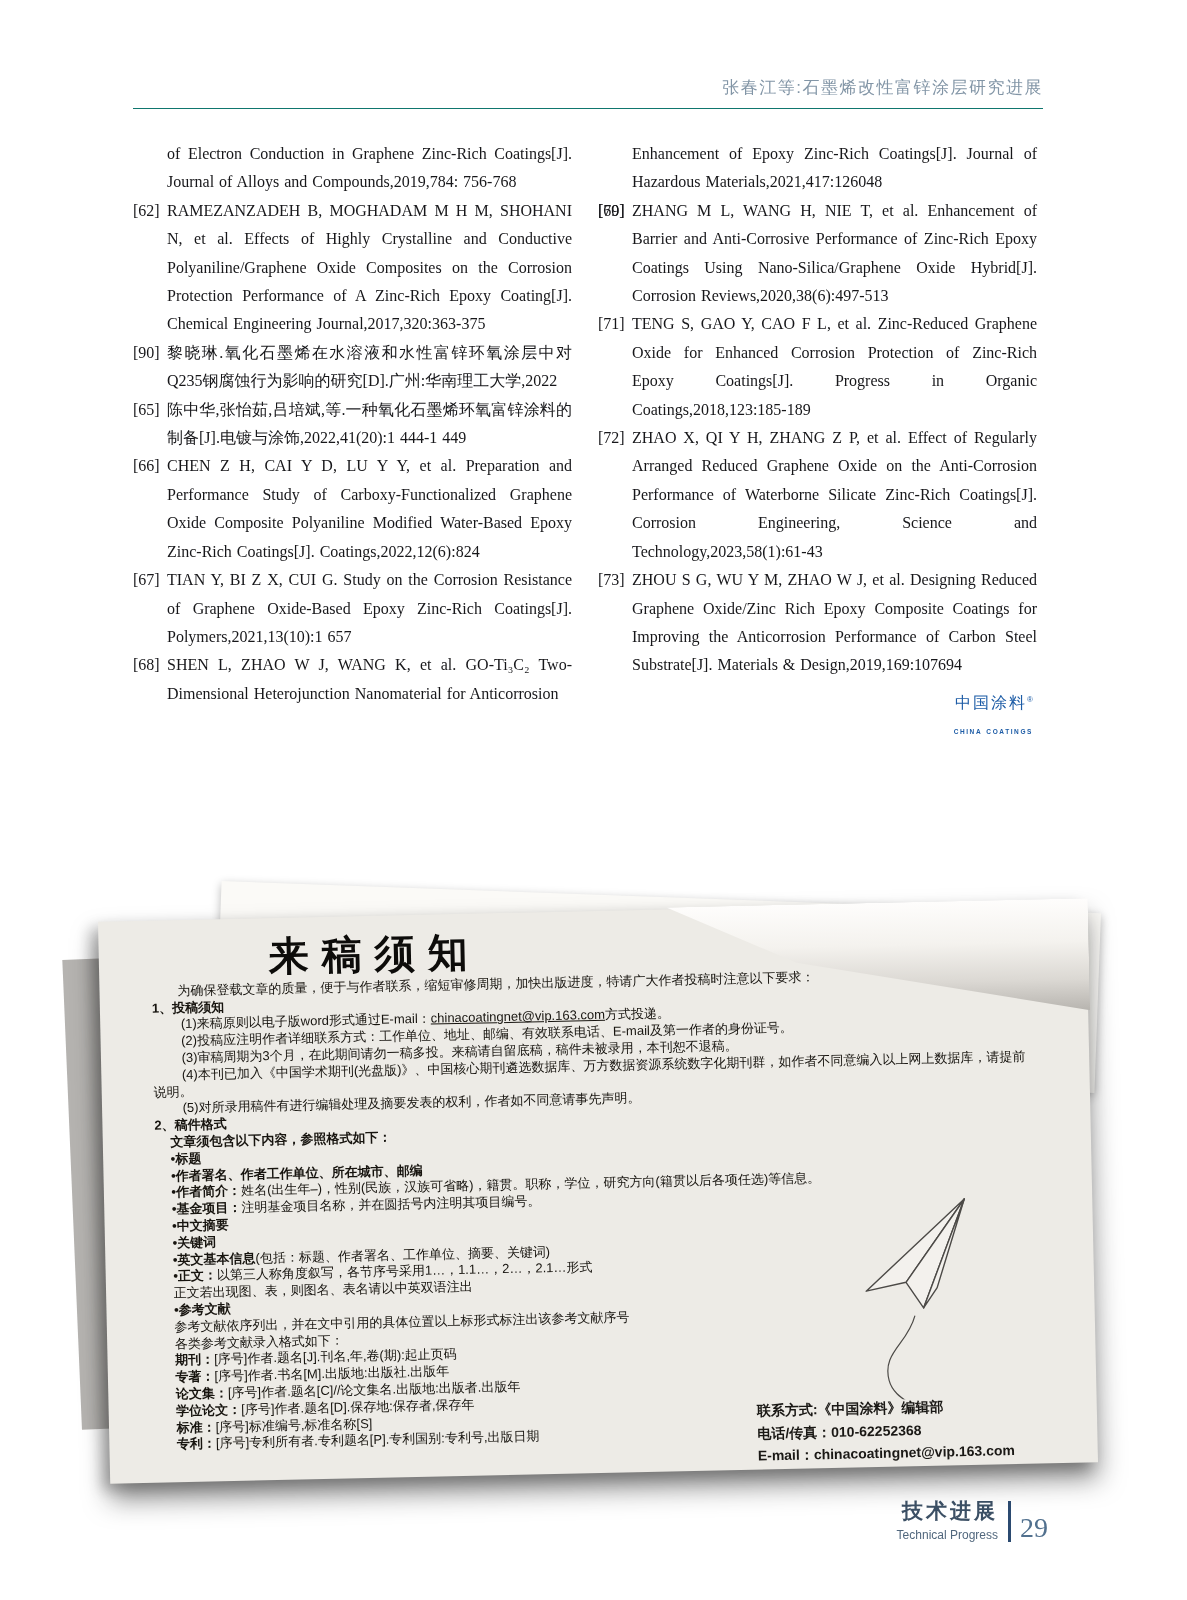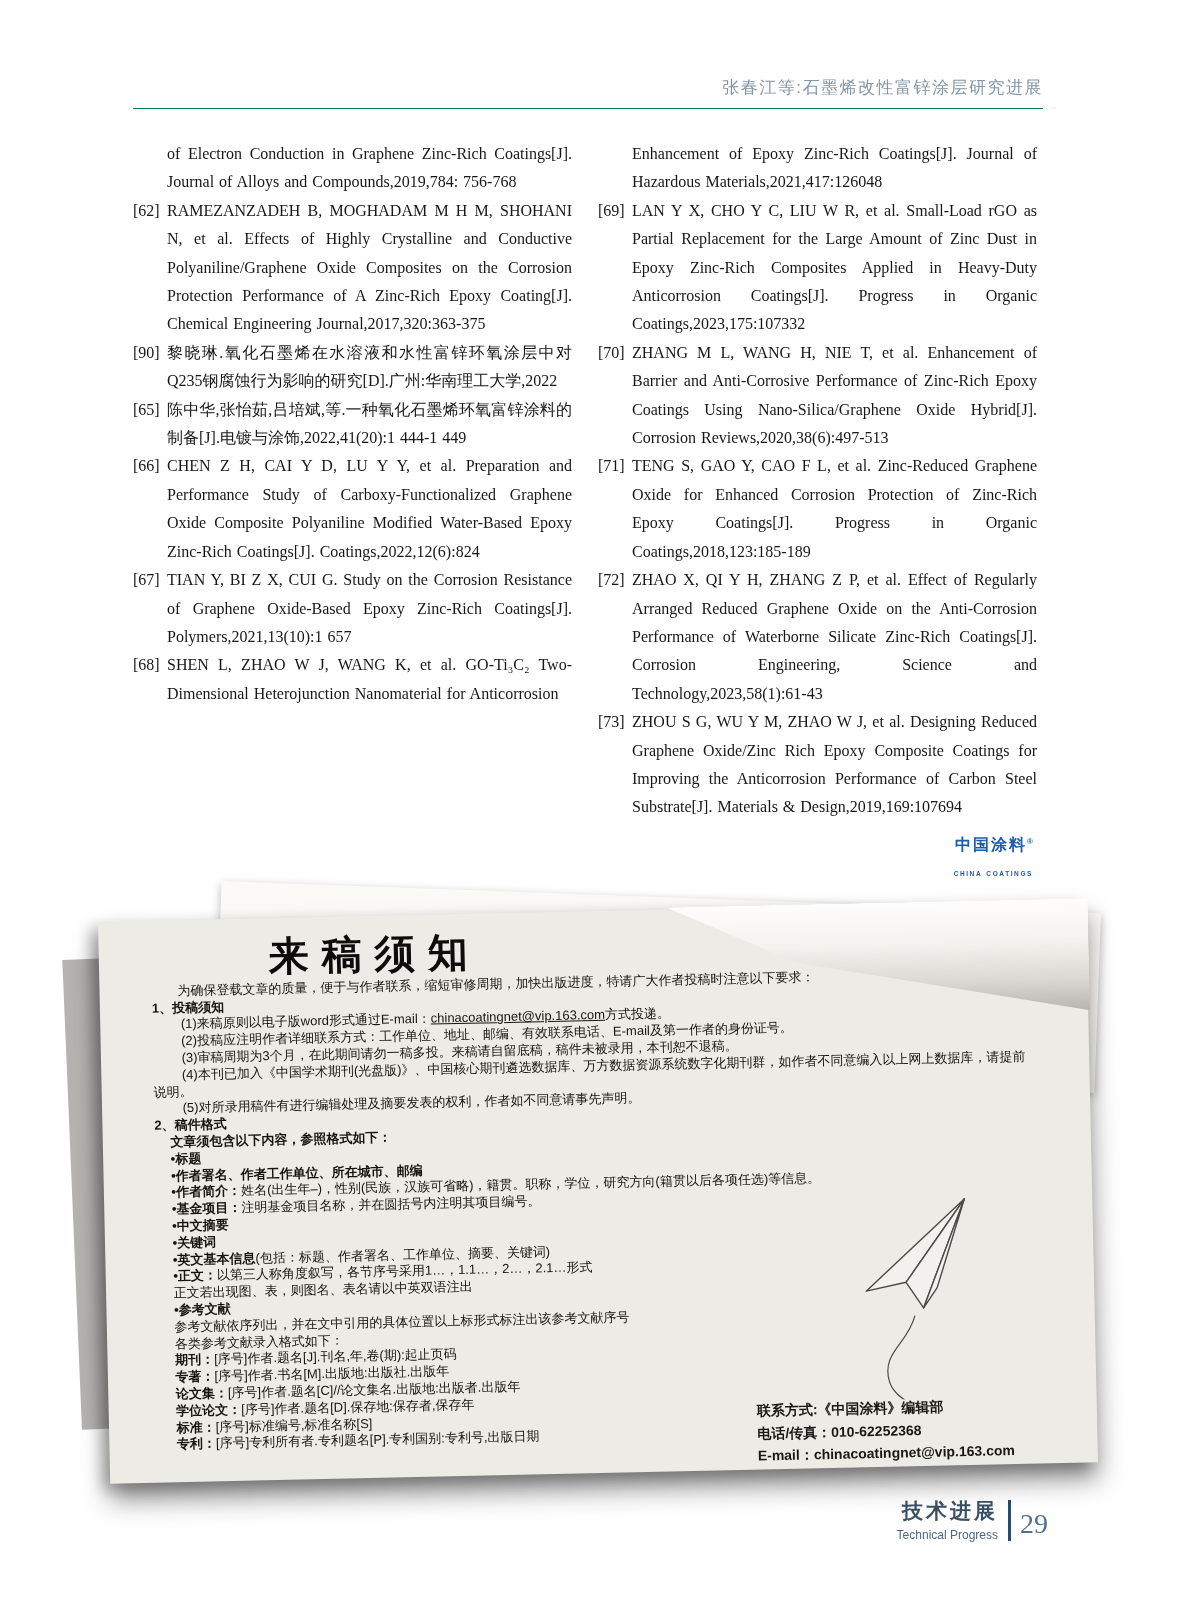--- a/index.html
+++ b/index.html
@@ -20,21 +20,21 @@
 
   
   .refs{
     position:absolute;left:133px;top:140px;width:912px;
     display:flex;gap:26px;height:762px;overflow:hidden;
   }
   .refcol{width:439px;font-size:16px;line-height:28.4px;color:#17171a;word-spacing:1px;}
   .ref{position:relative;margin:0;padding-left:34px;text-align:justify;}
   .ref-num{position:absolute;left:0;top:0;}
   .logo{margin-top:6px;text-align:right;padding-right:4px;color:#1d5ca6;}
-  .logo-cn{font-family:"Liberation Sans",sans-serif;font-weight:bold;font-size:16px;letter-spacing:2px;}
+  .logo-cn{font-family:"Liberation Sans",sans-serif;font-weight:normal;font-size:16px;letter-spacing:2px;}
   .logo-reg{font-size:8px;vertical-align:super;letter-spacing:0;}
   .logo-en{font-family:"Liberation Sans",sans-serif;font-size:6.5px;letter-spacing:1.6px;margin-top:1px;font-weight:bold;}
 
   
   .notice{position:absolute;left:68px;top:893px;width:1052px;height:600px;z-index:5;}
   .sheet-top{
     position:absolute;left:150px;top:4px;width:880px;height:180px;
     background:#fbfaf7;transform:rotate(2.1deg);z-index:1;
     box-shadow:0 3px 10px rgba(0,0,0,.28);
   }
@@ -72,21 +72,21 @@
 
   .contact{
     position:absolute;left:648px;top:492px;
     font-family:"Liberation Sans",sans-serif;font-size:14px;font-weight:bold;
     line-height:22.5px;color:#1a1815;
   }
 
   .plane{position:absolute;left:688px;top:290px;width:190px;height:205px;}
 
   
-  .footer{position:absolute;top:1497px;right:139px;display:flex;align-items:center;}
+  .footer{position:absolute;top:1497px;right:139px;display:flex;align-items:flex-end;}
   .f-titles{text-align:right;}
   .f-cn{font-size:21px;font-weight:bold;color:#3c5065;letter-spacing:3px;font-family:"Liberation Sans",sans-serif;}
   .f-en{font-size:12px;color:#51677d;font-family:Liberation Sans, sans-serif;margin-top:3px;}
   .f-bar{width:3px;height:41px;background:#2b4a70;margin:1px 9px 0 10px;}
   .f-page{font-size:28px;color:#51708e;font-family:"Liberation Serif",serif;line-height:1;margin-top:9px;}
 </style>
 </head>
 <body>
 
 <div class="page">
@@ -98,21 +98,21 @@
       <p class="ref"><span class="ref-num"></span><span>of Electron Conduction in Graphene Zinc-Rich Coatings[J]. Journal of Alloys and Compounds,2019,784: 756-768</span></p>
       <p class="ref"><span class="ref-num">[62]</span><span>RAMEZANZADEH B, MOGHADAM M H M, SHOHANI N, et al. Effects of Highly Crystalline and Conductive Polyaniline/Graphene Oxide Composites on the Corrosion Protection Performance of A Zinc-Rich Epoxy Coating[J]. Chemical Engineering Journal,2017,320:363-375</span></p>
       <p class="ref"><span class="ref-num">[90]</span><span>黎晓琳.氧化石墨烯在水溶液和水性富锌环氧涂层中对Q235钢腐蚀行为影响的研究[D].广州:华南理工大学,2022</span></p>
       <p class="ref"><span class="ref-num">[65]</span><span>陈中华,张怡茹,吕培斌,等.一种氧化石墨烯环氧富锌涂料的制备[J].电镀与涂饰,2022,41(20):1 444-1 449</span></p>
       <p class="ref"><span class="ref-num">[66]</span><span>CHEN Z H, CAI Y D, LU Y Y, et al. Preparation and Performance Study of Carboxy-Functionalized Graphene Oxide Composite Polyaniline Modified Water-Based Epoxy Zinc-Rich Coatings[J]. Coatings,2022,12(6):824</span></p>
       <p class="ref"><span class="ref-num">[67]</span><span>TIAN Y, BI Z X, CUI G. Study on the Corrosion Resistance of Graphene Oxide-Based Epoxy Zinc-Rich Coatings[J]. Polymers,2021,13(10):1 657</span></p>
       <p class="ref"><span class="ref-num">[68]</span><span>SHEN L, ZHAO W J, WANG K, et al. GO-Ti₃C₂ Two-Dimensional Heterojunction Nanomaterial for Anticorrosion</span></p>
     </div>
     <div class="refcol">
       <p class="ref"><span class="ref-num"></span><span>Enhancement of Epoxy Zinc-Rich Coatings[J]. Journal of Hazardous Materials,2021,417:126048</span></p>
-      <p class="ref"><span class="ref-num">[69]</span><span>LAN Y X, CHO Y C, LIU W R, et al. Small-Load rGO as Partial Replacement for the Large Amount of Zinc Dust in Epoxy Zinc-Rich Composites Applied in Heavy-Duty Anticorrosion Coatings[J]. Progress in Organic Coatings,2023,175:107332</span></p>
+      <p class="ref"><span class="ref-num">[69]</span></p>
       <p class="ref"><span class="ref-num">[70]</span><span>ZHANG M L, WANG H, NIE T, et al. Enhancement of Barrier and Anti-Corrosive Performance of Zinc-Rich Epoxy Coatings Using Nano-Silica/Graphene Oxide Hybrid[J]. Corrosion Reviews,2020,38(6):497-513</span></p>
       <p class="ref"><span class="ref-num">[71]</span><span>TENG S, GAO Y, CAO F L, et al. Zinc-Reduced Graphene Oxide for Enhanced Corrosion Protection of Zinc-Rich Epoxy Coatings[J]. Progress in Organic Coatings,2018,123:185-189</span></p>
       <p class="ref"><span class="ref-num">[72]</span><span>ZHAO X, QI Y H, ZHANG Z P, et al. Effect of Regularly Arranged Reduced Graphene Oxide on the Anti-Corrosion Performance of Waterborne Silicate Zinc-Rich Coatings[J]. Corrosion Engineering, Science and Technology,2023,58(1):61-43</span></p>
       <p class="ref"><span class="ref-num">[73]</span><span>ZHOU S G, WU Y M, ZHAO W J, et al. Designing Reduced Graphene Oxide/Zinc Rich Epoxy Composite Coatings for Improving the Anticorrosion Performance of Carbon Steel Substrate[J]. Materials &amp; Design,2019,169:107694</span></p>
       <div class="logo">
         <div class="logo-cn"><span>中国涂料</span><span class="logo-reg">®</span></div>
         <div class="logo-en">CHINA COATINGS</div>
       </div>
     </div>
   </div>

